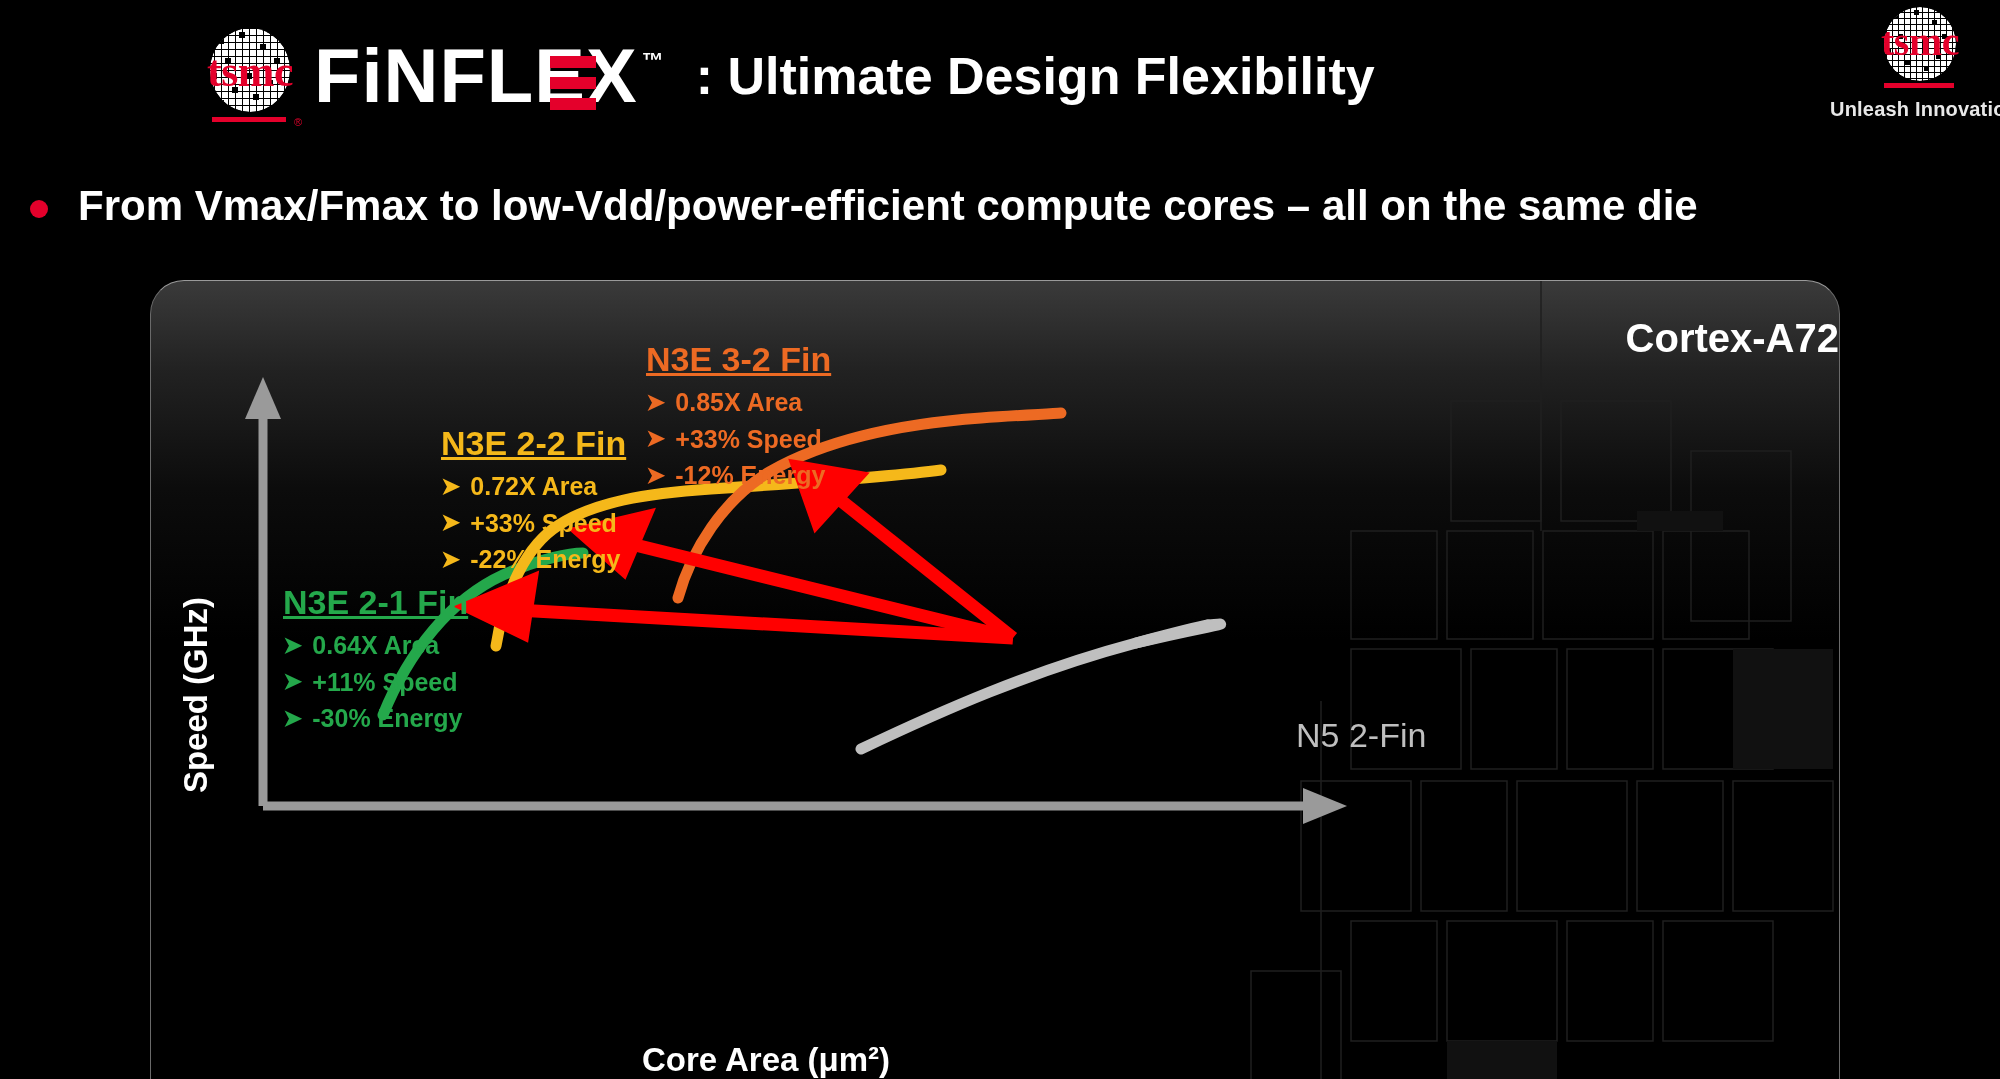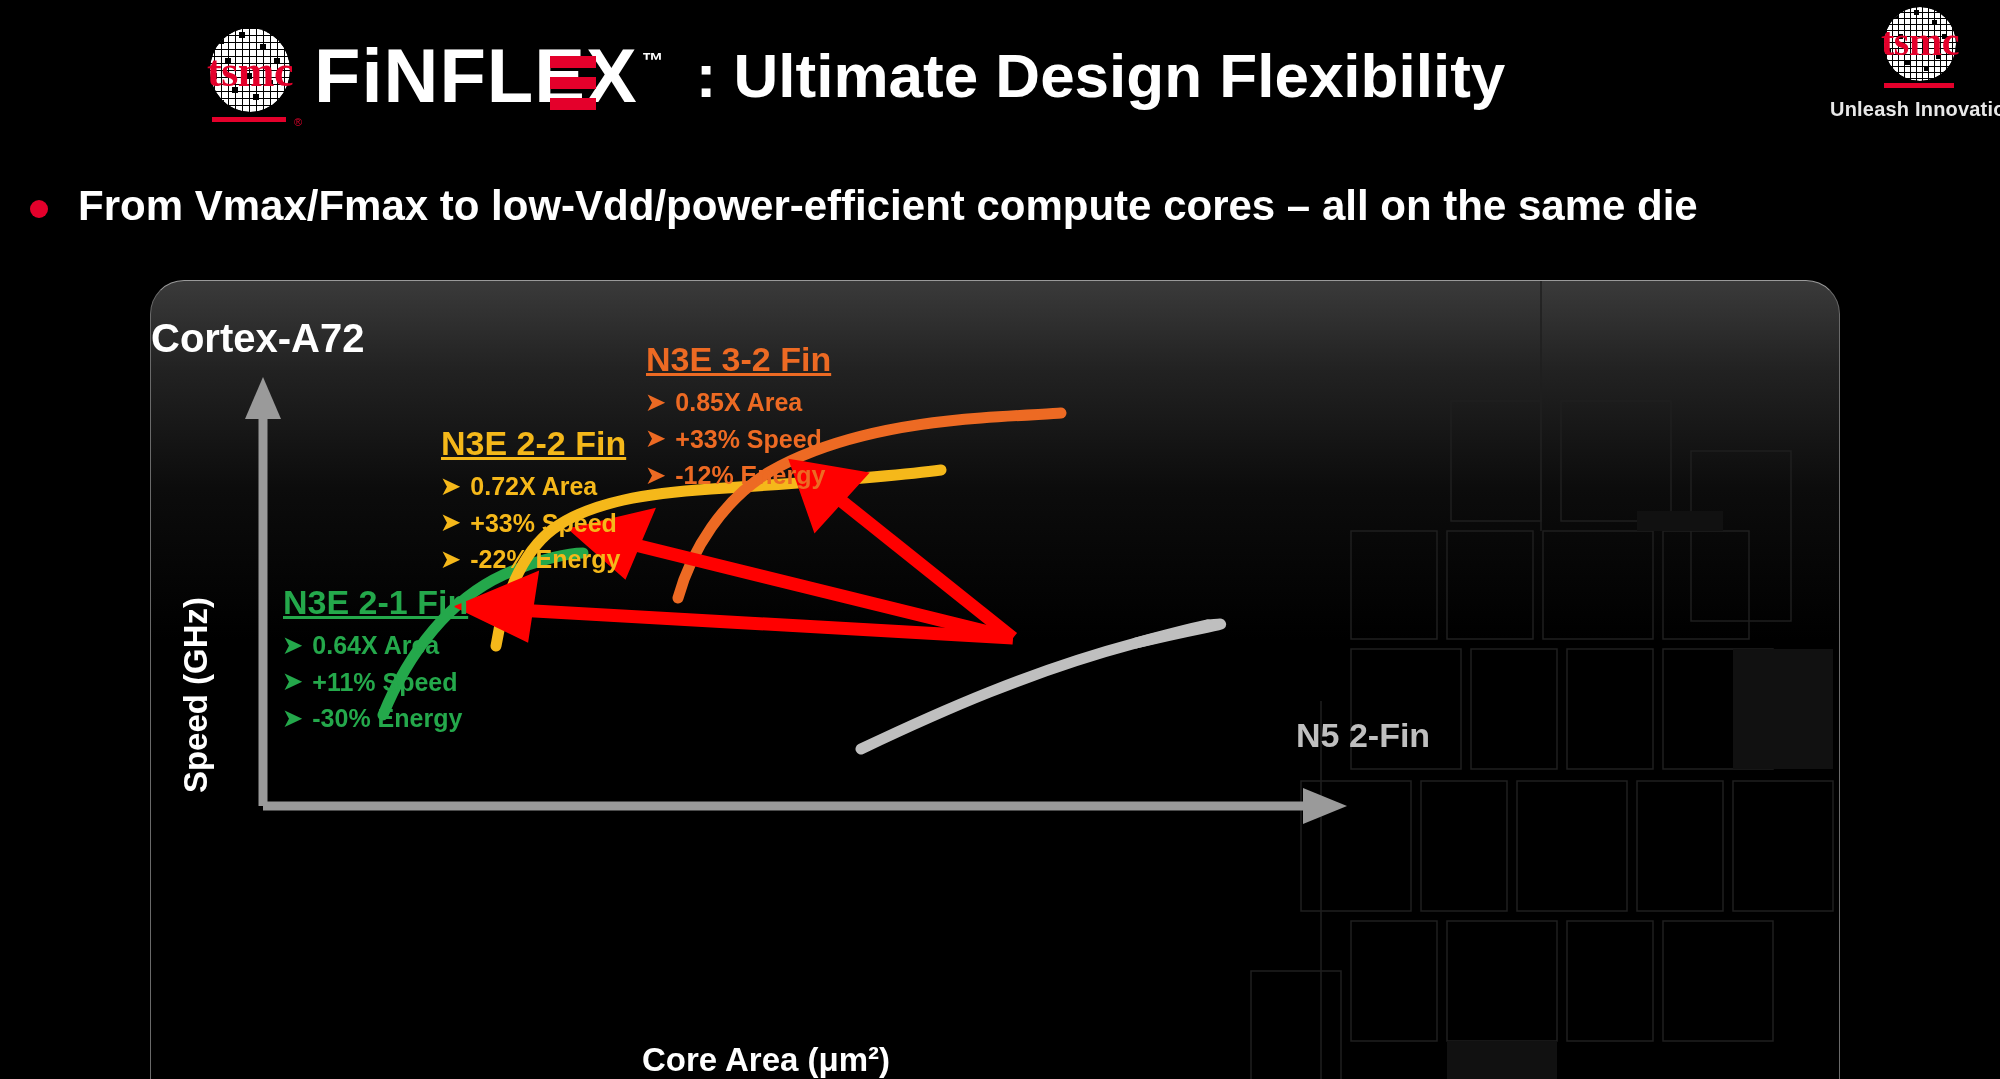--- a/index.html
+++ b/index.html
@@ -94,21 +94,21 @@
   #eBars i:nth-child(3) { top: 42px; }
 
   #tm-mark {
     font-size: 22px;
     font-weight: bold;
     color: #ffffff;
     margin-left: 4px;
     margin-top: 10px;
   }
   #title-text {
-    font-size: 62px;
+    font-size: 52px;
     font-weight: bold;
     color: #ffffff;
     white-space: nowrap;
     margin-left: 18px;
     line-height: 1;
   }
 
   
   #corner-logo {
     position: absolute;
@@ -159,21 +159,21 @@
     border-top: 1px solid #9a9a9a;
     border-left: 1px solid #6a6a6a;
     border-right: 1px solid #6a6a6a;
     box-sizing: border-box;
     overflow: hidden;
   }
   #chart-title {
     position: absolute;
     left: 0; top: 35px;
     width: 100%;
-    text-align: left;
+    text-align: right;
     font-size: 40px;
     font-weight: bold;
     color: #ffffff;
   }
 
   #plot-svg {
     position: absolute;
     left: 0; top: 0;
   }
 
@@ -220,21 +220,21 @@
     align-items: center;
     gap: 10px;
   }
   .callout li .arw {
     font-size: 23px;
     line-height: 1;
   }
   .series-label {
     position: absolute;
     font-size: 34px;
-    font-weight: bold;
+    font-weight: normal;
     white-space: nowrap;
   }
 </style>
 </head>
 <body>
 
 <div id="header">
 
   <div id="title-row">
 

